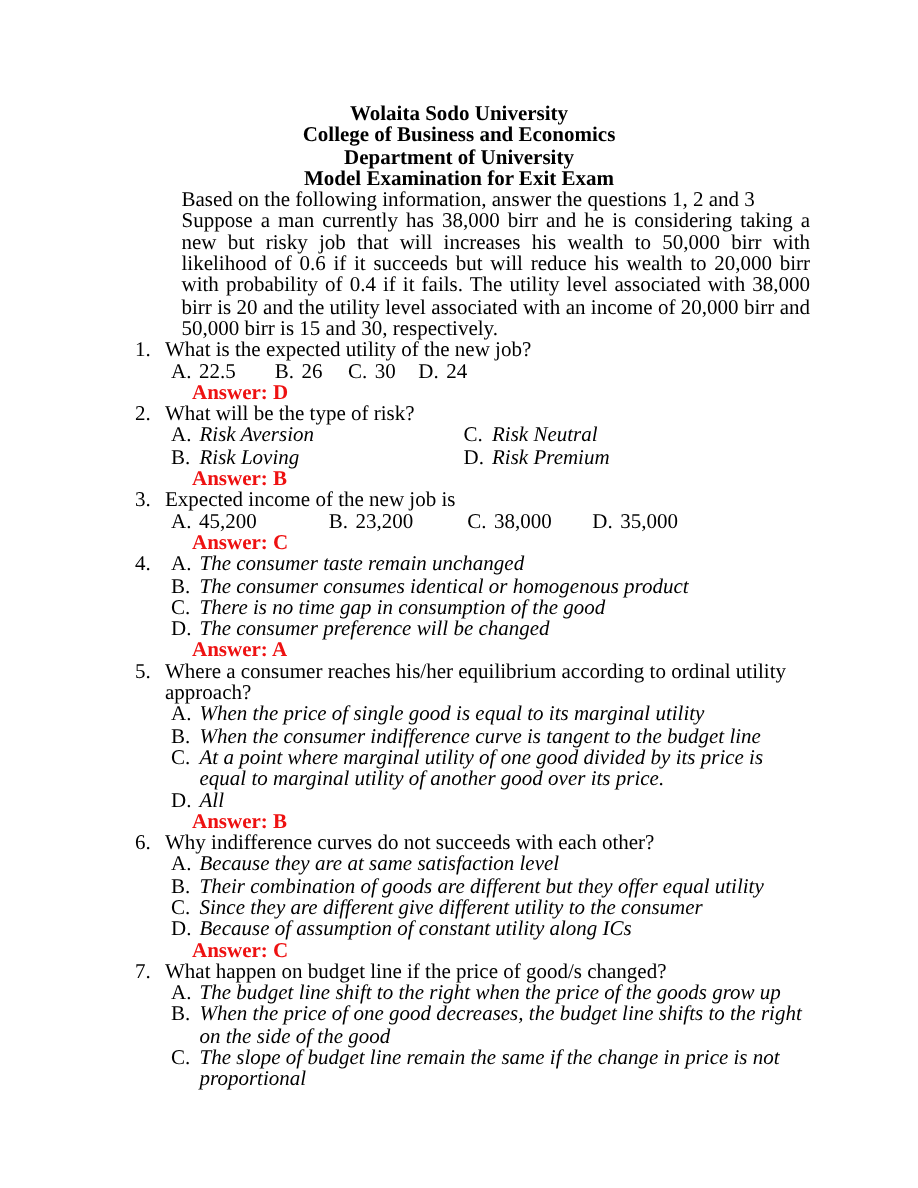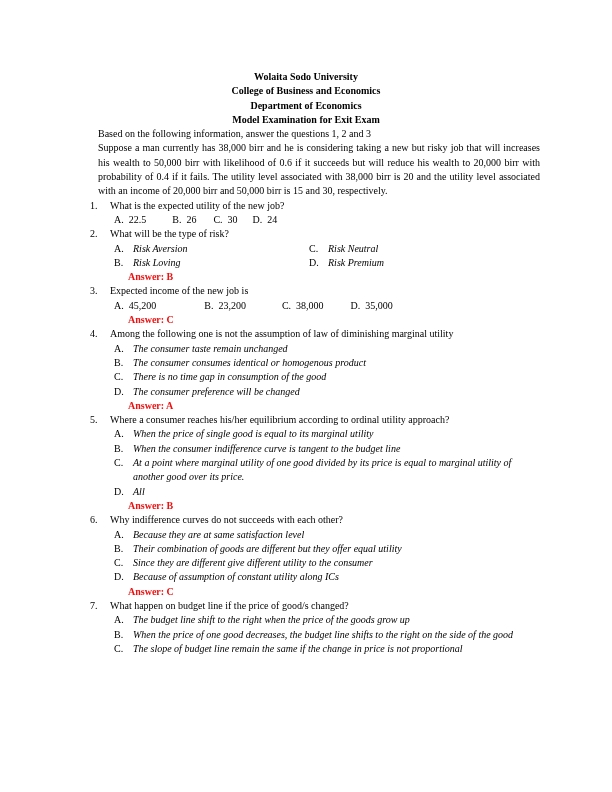--- a/index.html
+++ b/index.html
@@ -8,32 +8,32 @@
     background: #ffffff;
   }
   .page {
     position: relative;
     box-sizing: border-box;
     width: 612px;
     height: 792px;
     background: #ffffff;
     padding: 70px 72px 0 90px;
     font-family: "Liberation Serif", "DejaVu Serif", serif;
-    font-size: 10px;
+    font-size: 14px;
     line-height: 14.3px;
     color: #000000;
     overflow: hidden;
   }
   .header {
     text-align: center;
     font-weight: bold;
     margin-left: -18px; 
   }
   .intro {
-    margin-left: 8px;
+    margin-left: 31px;
   }
   .intro-para {
     text-align: justify;
   }
   .q {
     display: flex;
     align-items: flex-start;
   }
   .qnum {
     width: 20px;
@@ -88,21 +88,21 @@
   }
 </style>
 </head>
 <body>
 
 <div class="page">
 
   <div class="header">
     <div>Wolaita Sodo University</div>
     <div>College of Business and Economics</div>
-    <div>Department of Economics</div>
+    <div>Department of University</div>
     <div>Model Examination for Exit Exam</div>
   </div>
 
   <div class="intro">
     <div>Based on the following information, answer the questions 1, 2 and 3</div>
     <div class="intro-para">Suppose a man currently has 38,000 birr and he is considering taking a new but risky job that will increases his wealth to 50,000 birr with likelihood of 0.6 if it succeeds but will reduce his wealth to 20,000 birr with probability of 0.4 if it fails. The utility level associated with 38,000 birr is 20 and the utility level associated with an income of 20,000 birr and 50,000 birr is 15 and 30, respectively.</div>
   </div>
 
   <div class="q">
     <div class="qnum">1.</div>
@@ -119,20 +119,21 @@
           </span>
         <span class="iopt">
             <span class="opt-letter-i">C.</span>
             <span>30</span>
           </span>
         <span class="iopt">
             <span class="opt-letter-i">D.</span>
             <span>24</span>
           </span>
       </div>
+      <div class="answer">Answer: D</div>
     </div>
   </div>
 
   <div class="q">
     <div class="qnum">2.</div>
     <div class="qbody">
       <div>What will be the type of risk?</div>
       <div class="opts-grid">
         <div class="opt">
             <span class="opt-letter">A.</span>
@@ -177,21 +178,20 @@
             <span>35,000</span>
           </span>
       </div>
       <div class="answer">Answer: C</div>
     </div>
   </div>
 
   <div class="q">
     <div class="qnum">4.</div>
     <div class="qbody">
-      <div>Among the following one is not the assumption of law of diminishing marginal utility</div>
       <div class="opt">
           <span class="opt-letter">A.</span>
           <span class="opt-text">The consumer taste remain unchanged</span>
         </div>
       <div class="opt">
           <span class="opt-letter">B.</span>
           <span class="opt-text">The consumer consumes identical or homogenous product</span>
         </div>
       <div class="opt">
           <span class="opt-letter">C.</span>

